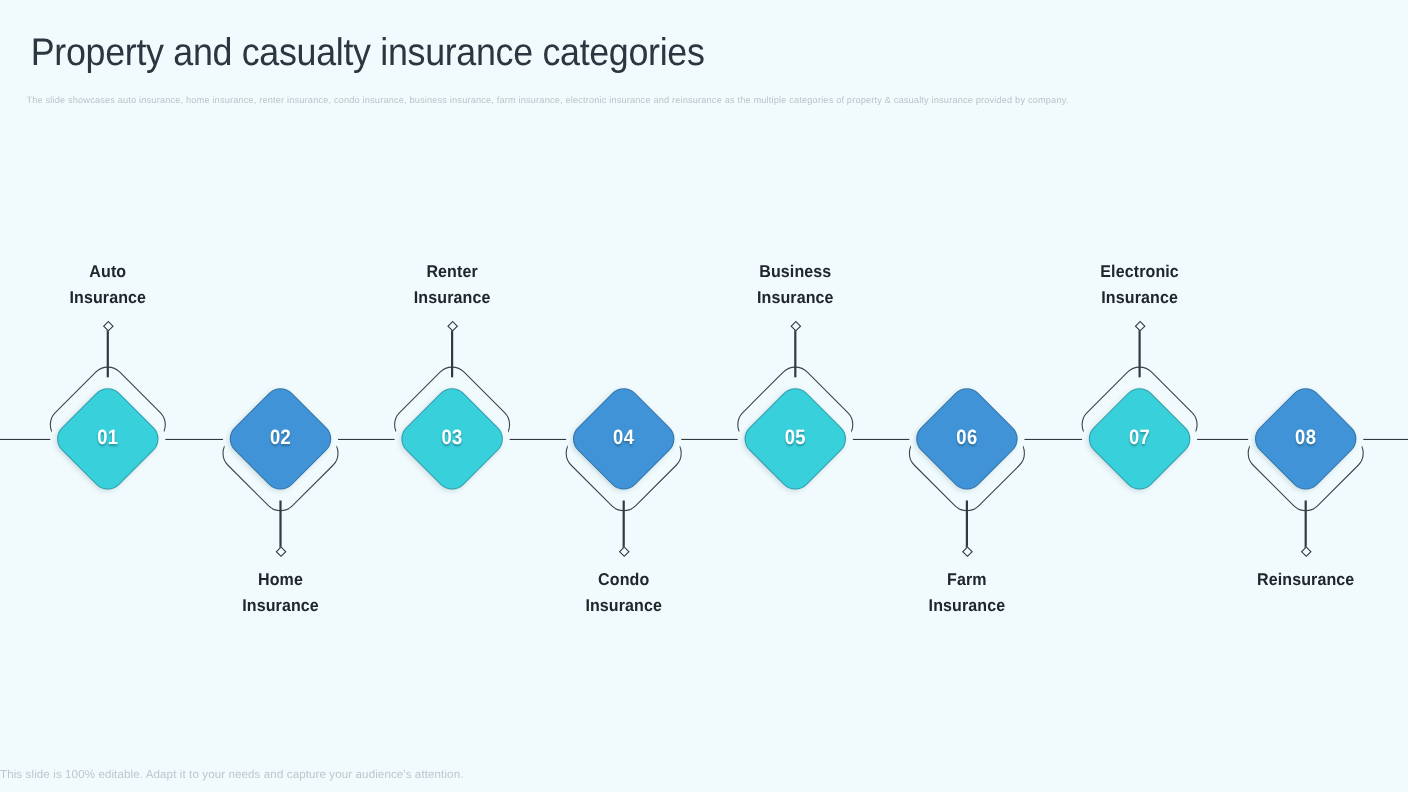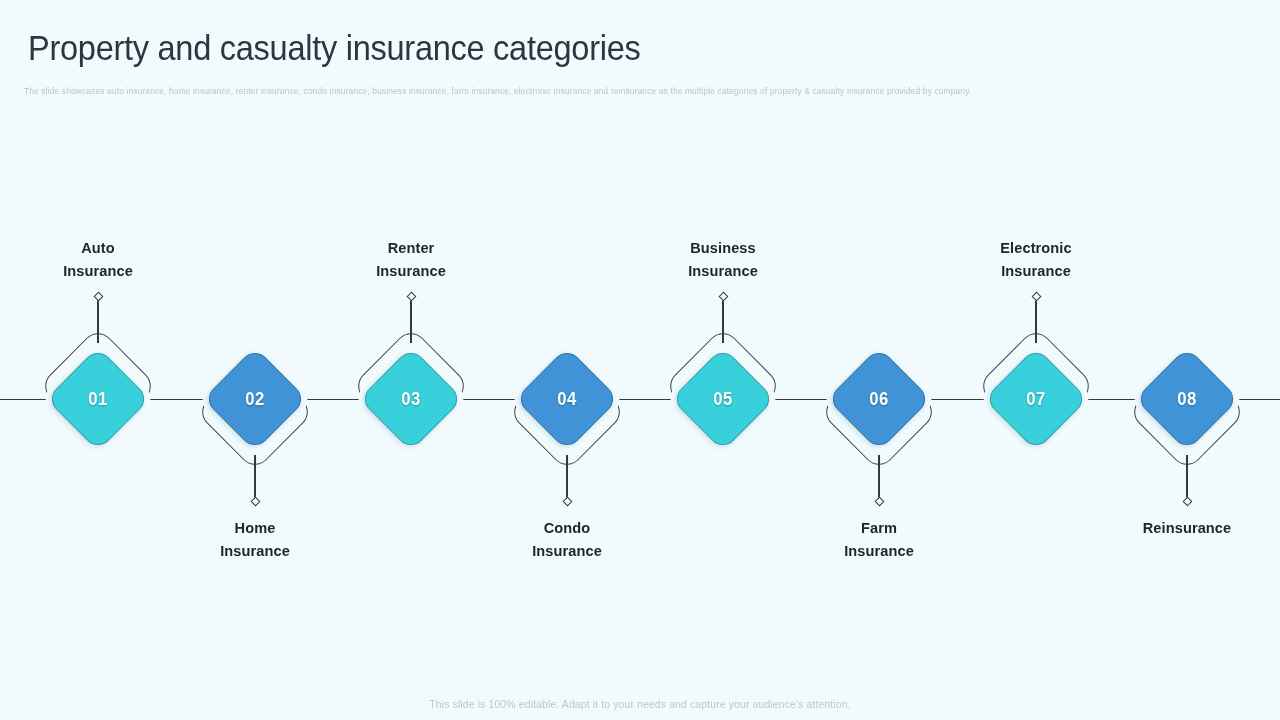--- a/index.html
+++ b/index.html
@@ -163,21 +163,21 @@
   }
   .node.up   .node-label { bottom: 117px; }
   .node.down .node-label { top: 117px; }
 
   
   #slide-footer {
     position: absolute;
     left: 0;
     top: 698px;
     width: 1280px;
-    text-align: center;
+    text-align: left;
     font-size: 10.5px;
     color: #bcc7cc;
     letter-spacing: 0.1px;
   }
 </style>
 </head>
 <body>
 
 <div>
   <div id="slide-title">Property and casualty insurance categories</div>

